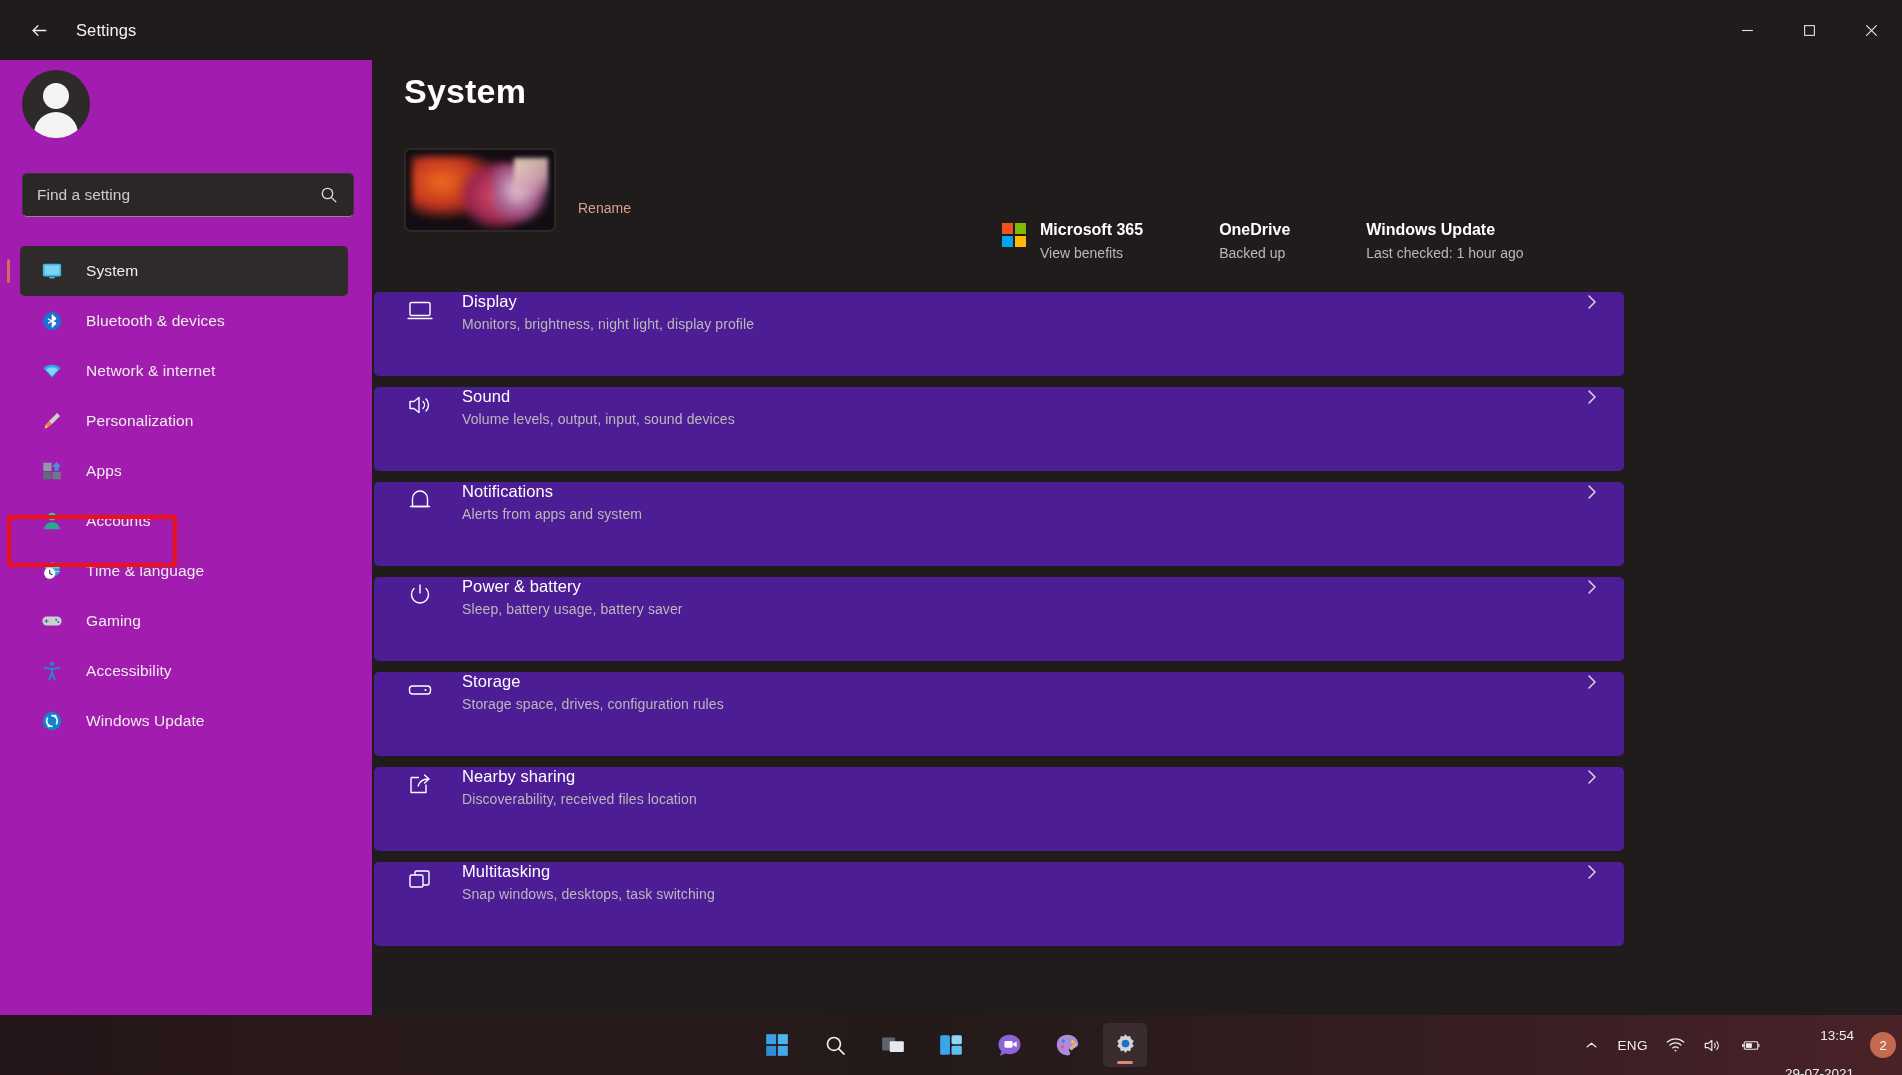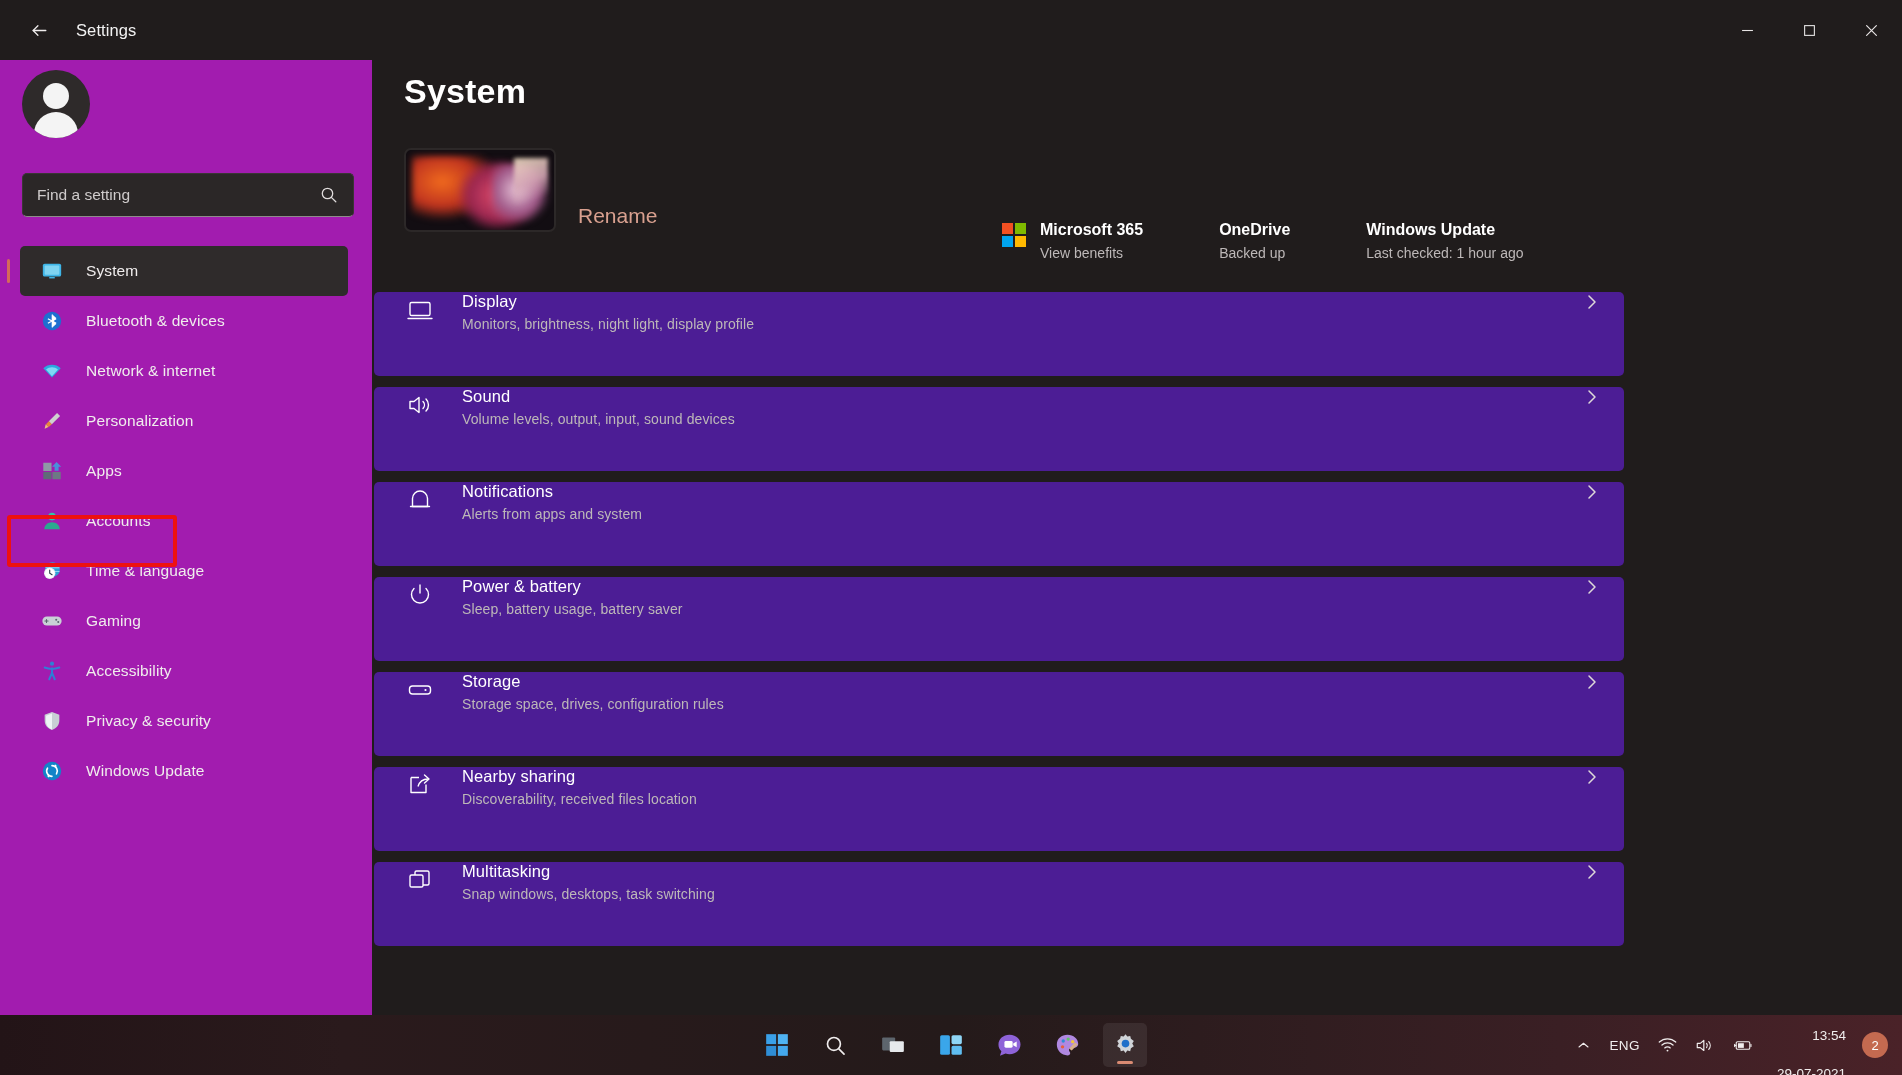--- a/index.html
+++ b/index.html
@@ -108,22 +108,22 @@
     position:absolute; width:56px; height:58px; left:86px; top:14px;
     background:radial-gradient(ellipse at 45% 45%, #e8c4d8 0%, #a05a8a 50%, transparent 78%);
     filter:blur(3px);
   }
   .devicethumb .blob4 {
     position:absolute; width:34px; height:46px; left:108px; top:8px;
     background:linear-gradient(160deg, #f7e6c8 0%, #d6a9b6 50%, transparent 85%);
     filter:blur(2px); opacity:.85;
   }
   .rename-link {
-    margin-left:22px; margin-bottom:4px;
-    font-size:21px; color:#d9a08f; cursor:pointer;
+    margin-left:22px; margin-bottom:16px;
+    font-size:14px; color:#d9a08f; cursor:pointer;
   }
 
   .cloudrow { position:absolute; left:630px; top:160px; display:flex; }
   .cloudcell { display:flex; align-items:flex-start; margin-right:76px; }
   .cloudcell.noicon { padding-left:0; }
   .ms-logo {
     width:24px; height:24px; margin-right:14px; margin-top:3px;
     display:grid; grid-template-columns:11px 11px; grid-template-rows:11px 11px; gap:2px;
   }
   .ms-logo i { display:block; }
@@ -166,21 +166,21 @@
     display:flex; align-items:center; justify-content:center;
   }
   .tbicon.active { background:rgba(255,255,255,.08); }
   .tbicon .underline {
     position:absolute; bottom:3px; left:50%; transform:translateX(-50%);
     width:16px; height:3px; border-radius:2px; background:#d98a72;
   }
 
   .tray {
     position:absolute; right:0; top:0; height:60px;
-    display:flex; align-items:center; padding-right:14px; gap:0;
+    display:flex; align-items:center; padding-right:6px; gap:0;
   }
   .tray-item { display:flex; align-items:center; justify-content:center; height:44px; padding:0 9px; border-radius:4px; }
   .tray-lang { font-size:13.5px; color:#f0eded; letter-spacing:.4px; }
   .tray-clock { text-align:right; line-height:1.32; padding:0 12px 0 14px; }
   .tray-clock div { font-size:13.5px; color:#f0eded;margin-top:20px; }
   .tray-badge {
     width:26px; height:26px; border-radius:50%;
     background:#c46a50; color:#ffffff; font-size:13px;
     display:flex; align-items:center; justify-content:center; margin-left:4px;
   }
@@ -334,29 +334,20 @@
         <span class="navicon">
           <svg viewBox="0 0 24 24">
               <circle cx="12" cy="4" r="2.3" fill="#2f7fd6"></circle>
               <path d="M4 8.2c2.6 1 5.2 1.5 8 1.5s5.4-.5 8-1.5" stroke="#2f7fd6" stroke-width="2.2" stroke-linecap="round" fill="none"></path>
               <path d="M12 9v5m0 0l-3 7m3-7l3 7" stroke="#2f7fd6" stroke-width="2.2" stroke-linecap="round" fill="none"></path>
             </svg>
         </span>
         <span class="navlabel">Accessibility</span>
       </div>
 
-      <div class="navitem">
-        <span class="navicon">
-          <svg viewBox="0 0 24 24">
-              <path d="M12 2.2l8 3v6.3c0 5-3.4 8.9-8 10.3-4.6-1.4-8-5.3-8-10.3V5.2l8-3z" fill="#c8ced4"></path>
-              <path d="M12 3.8v17.6c-3.7-1.3-6.5-4.7-6.5-9V6.2L12 3.8z" fill="#eef2f5"></path>
-            </svg>
-        </span>
-        <span class="navlabel">Privacy &amp; security</span>
-      </div>
 
       <div class="navitem">
         <span class="navicon">
           <svg viewBox="0 0 24 24">
               <circle cx="12" cy="12" r="10" fill="#1384c8"></circle>
               <path d="M12 6.2a5.8 5.8 0 014.9 8.9" stroke="#ffffff" stroke-width="1.8" fill="none" stroke-linecap="round"></path>
               <path d="M12 17.8a5.8 5.8 0 01-4.9-8.9" stroke="#ffffff" stroke-width="1.8" fill="none" stroke-linecap="round"></path>
               <path d="M15.2 4.6l2.2 2-2.6 1.5z" fill="#ffffff"></path>
               <path d="M8.8 19.4l-2.2-2 2.6-1.5z" fill="#ffffff"></path>
             </svg>

